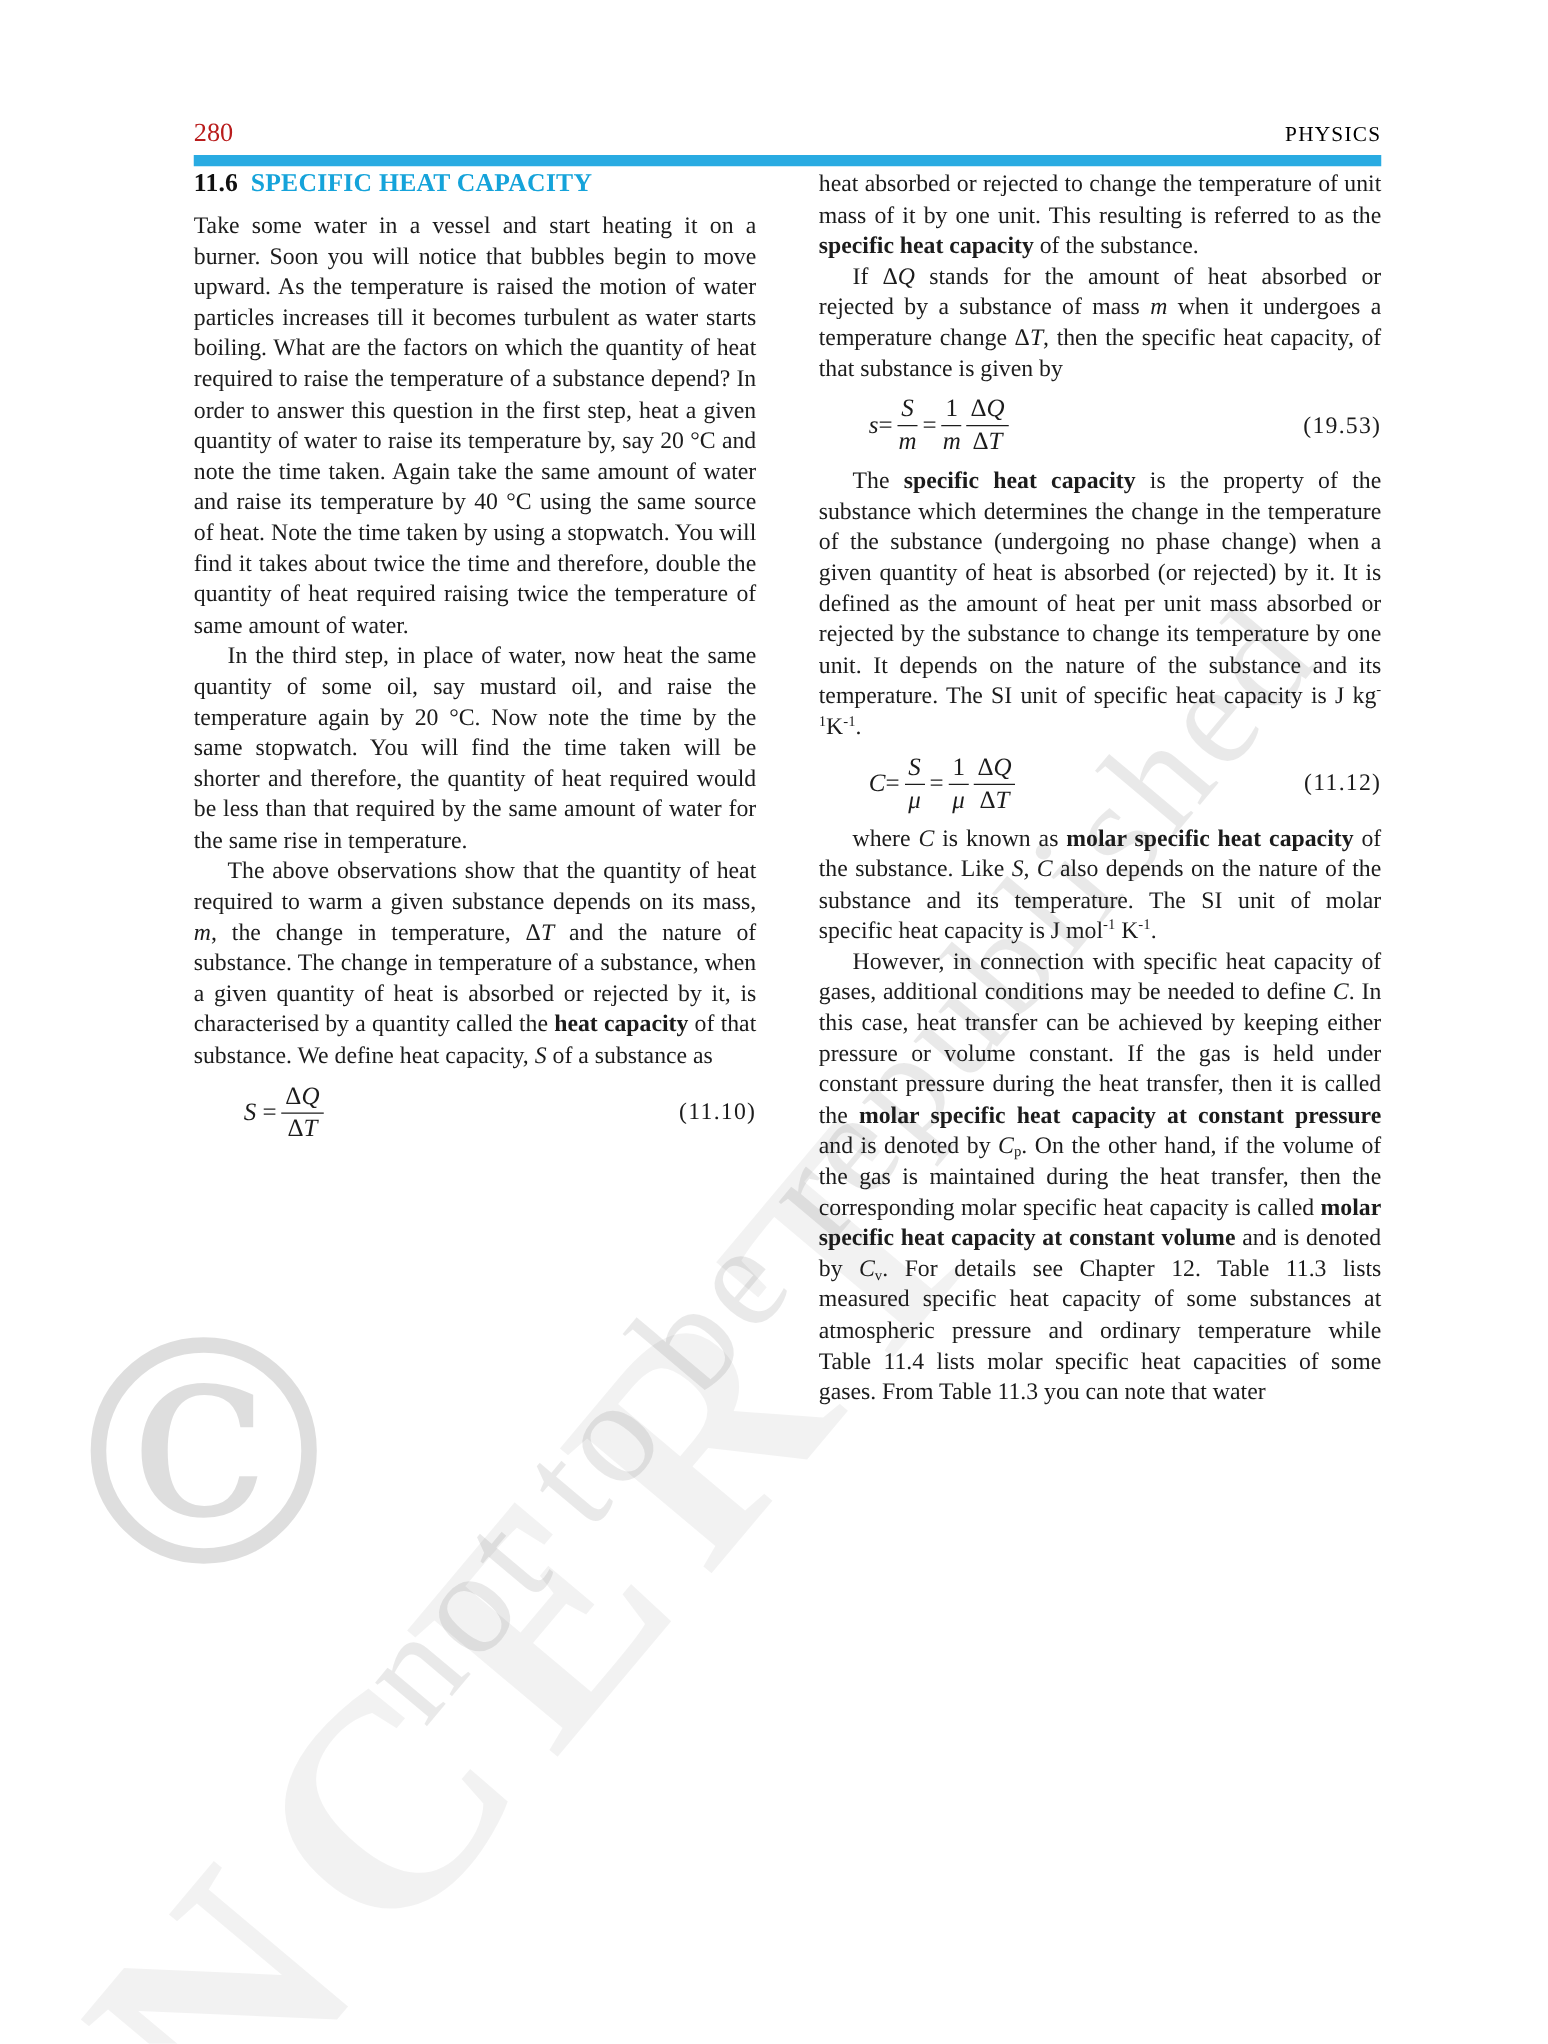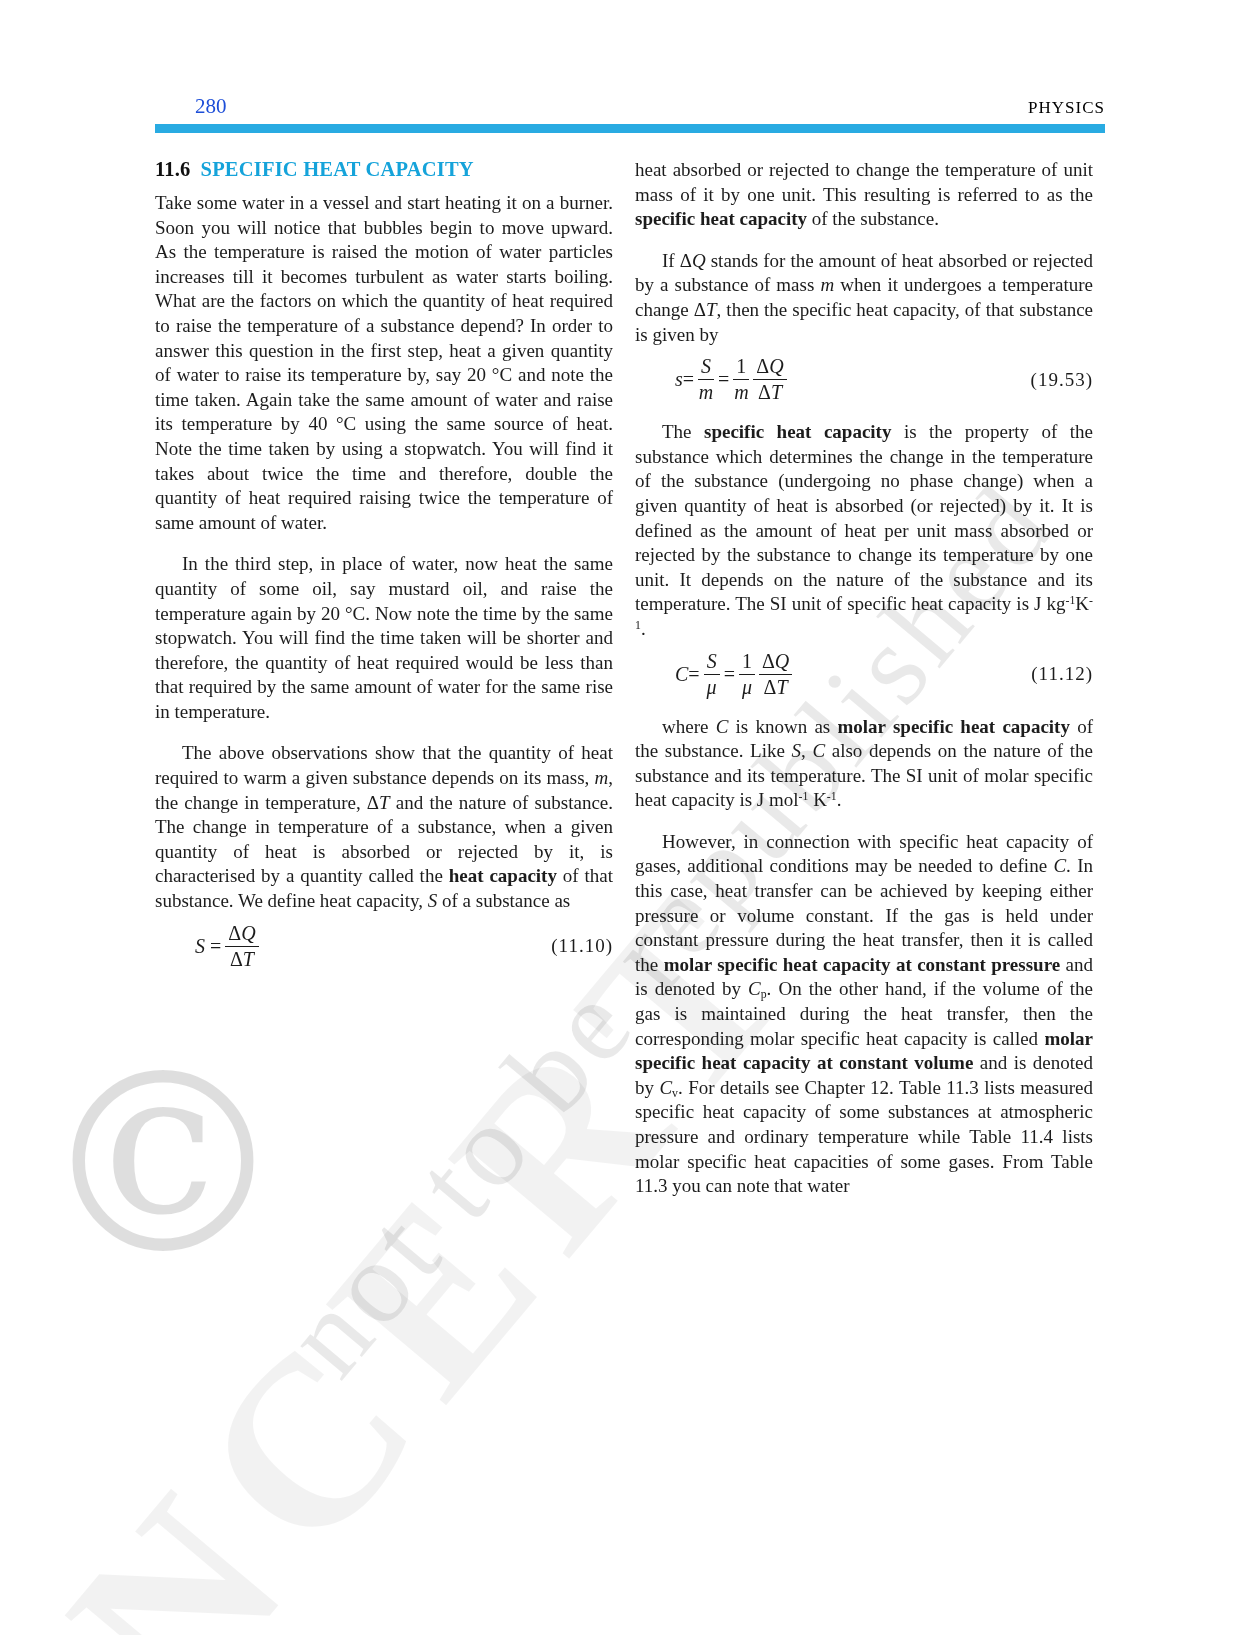--- a/index.html
+++ b/index.html
@@ -25,30 +25,30 @@
     transform:rotate(-50deg);transform-origin:0 50%;
     font-size:240px;letter-spacing:30px;white-space:nowrap;
     color:rgba(0,0,0,0.05);font-weight:bold;
     font-family:"Liberation Serif", serif;
   }
   .content{position:relative;z-index:1;}
   .page-header{
     position:absolute;left:155px;top:94px;width:950px;
     display:flex;justify-content:space-between;align-items:baseline;
   }
-  .page-num{font-size:21px;color:#1d4ed8;margin-left:40px;}
+  .page-num{font-size:21px;color:#b91c1c;}
   .page-subject{font-size:17px;color:#000000;letter-spacing:1px;}
   .header-rule{position:absolute;left:155px;top:124px;width:950px;height:9px;background:#29ABE2;}
-  .columns{position:absolute;left:155px;top:158px;width:950px;display:flex;gap:22px;}
+  .columns{position:absolute;left:155px;top:136px;width:950px;display:flex;gap:50px;}
   .col{width:458px;}
   .section-heading{font-size:20.5px;font-weight:bold;margin:0 0 10px 0;letter-spacing:0.2px;}
   .sec-num{color:#101010;margin-right:10px;}
   .sec-title{color:#15A3DA;}
   .body-para{font-size:19px;line-height:24.6px;text-align:justify;color:#1c1c1c;margin:0;}
-  .body-para.indent{text-indent:27px;margin-top:17px;}
+  .body-para.indent{text-indent:27px;}
   .body-para sup,.body-para sub{font-size:0.62em;line-height:0;}
   sub{vertical-align:-0.25em;}
   sup{vertical-align:0.55em;}
   .equation{
     display:flex;align-items:center;
     padding-left:38px;margin:9px 0 9px 0;
     font-size:20px;color:#1c1c1c;
   }
   .eq-body{display:inline-flex;align-items:center;}
   .eq-body > span{margin:0 2px;}

